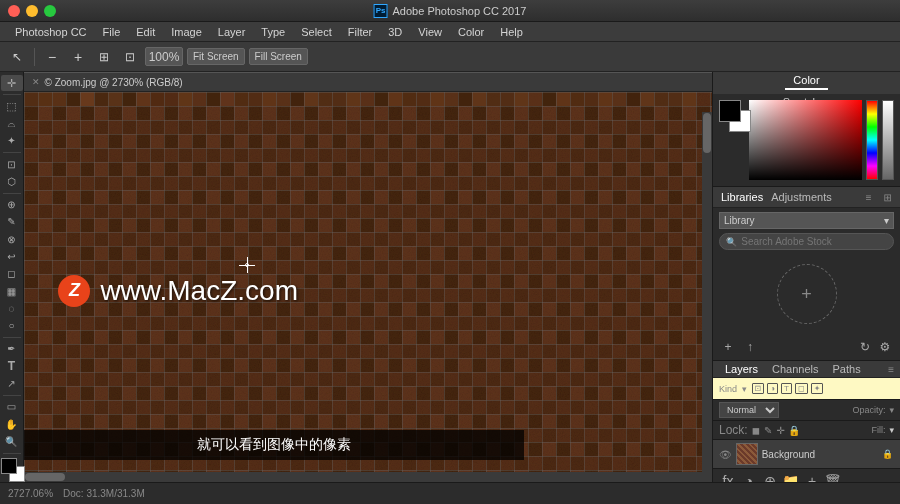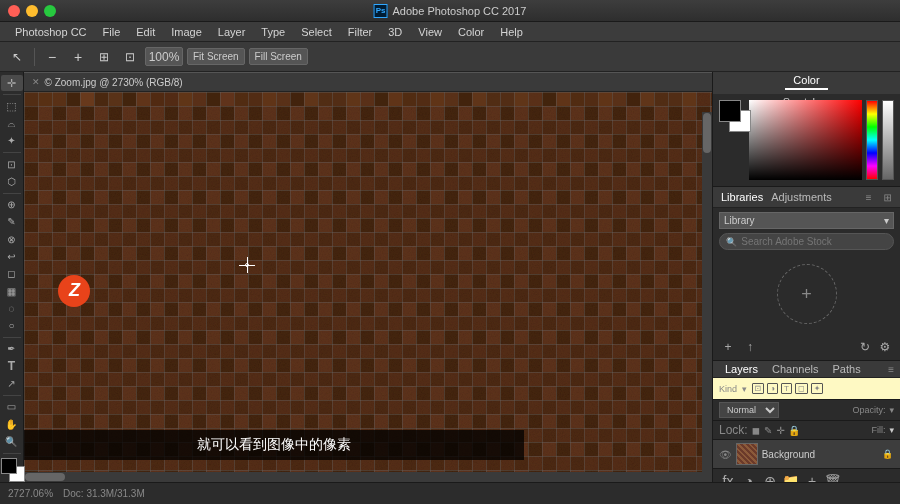--- a/index.html
+++ b/index.html
@@ -754,20 +754,21 @@
       <div class="grid-overlay"></div>
 
       <div class="cursor-icon">
         <div class="cursor-h"></div>
         <div class="cursor-v"></div>
         <div class="cursor-center"></div>
       </div>
 
       <div class="watermark">
         <div class="watermark-z">Z</div>
+        <div class="watermark-text">www.MacZ.com</div>
       </div>
 
       <div class="v-scroll">
         <div class="v-scroll-thumb"></div>
       </div>
 
       <div class="h-scroll">
         <div class="h-scroll-thumb"></div>
       </div>
     </div>

